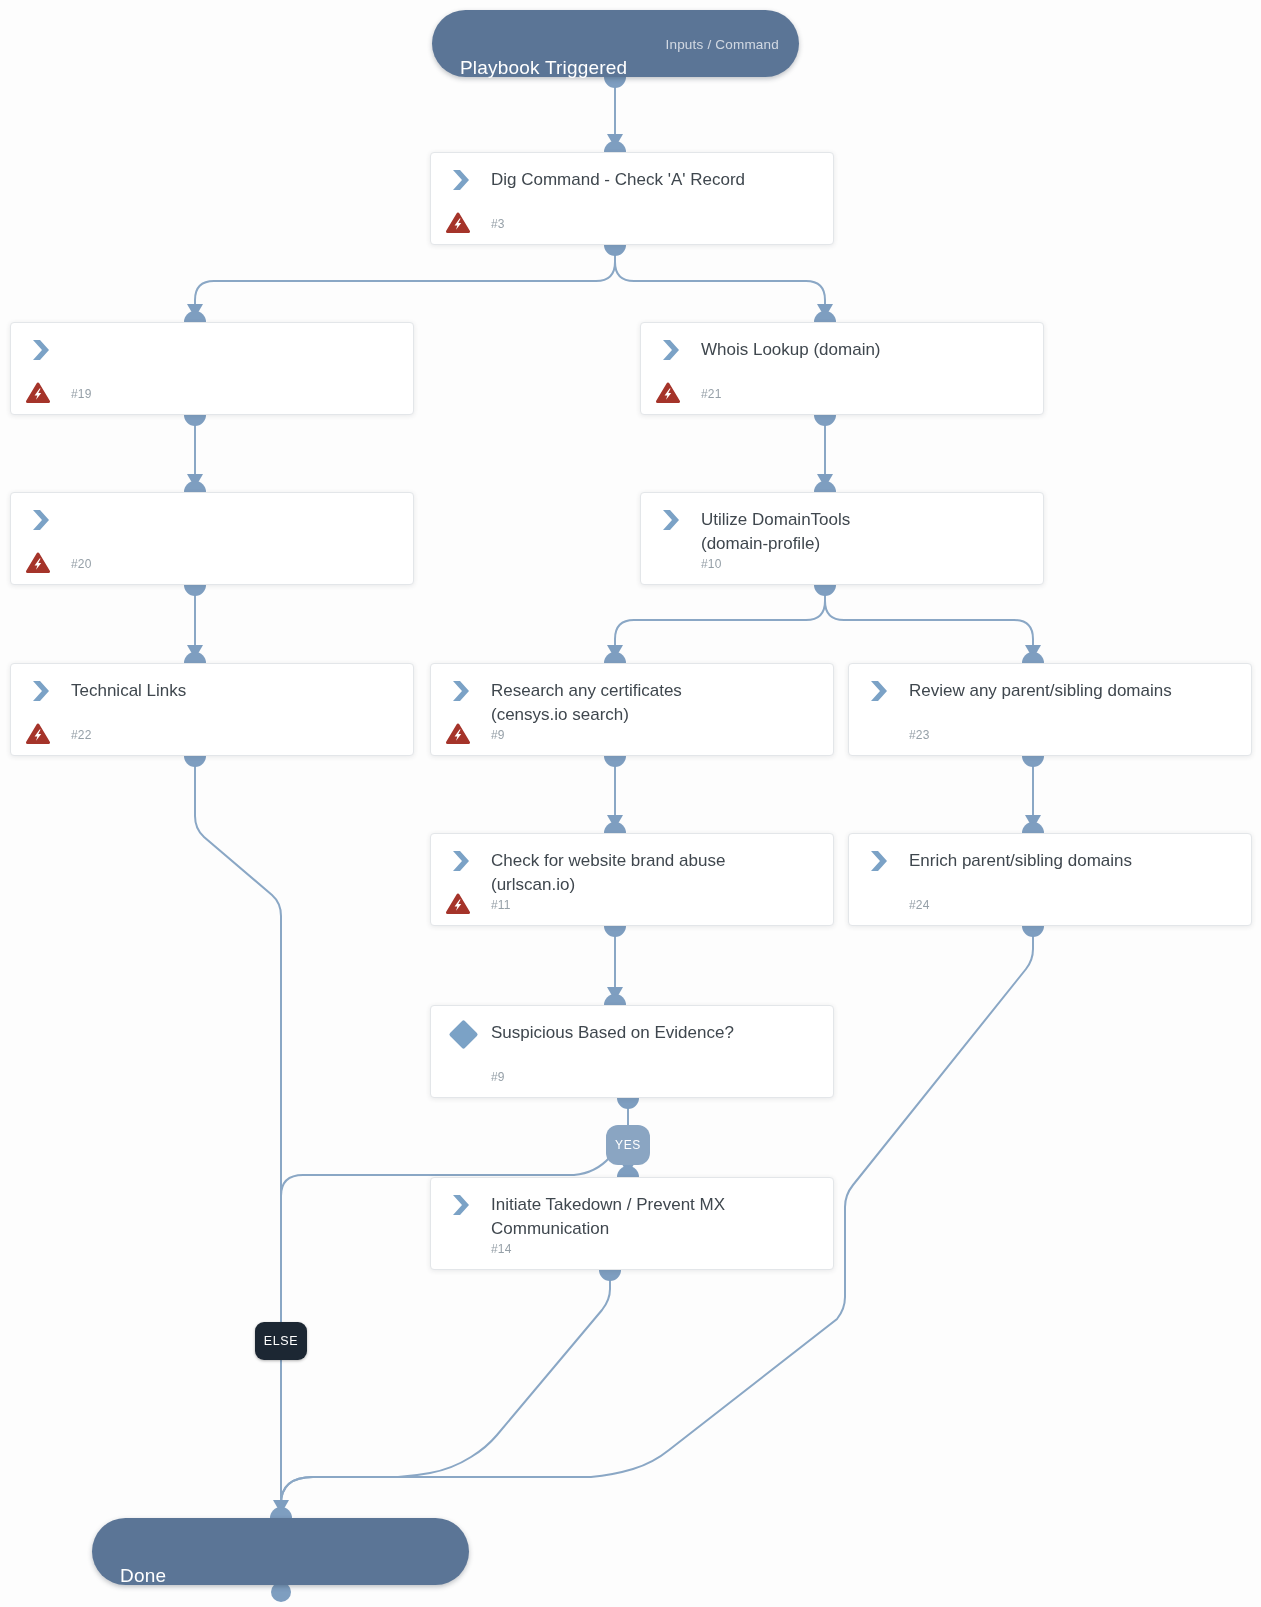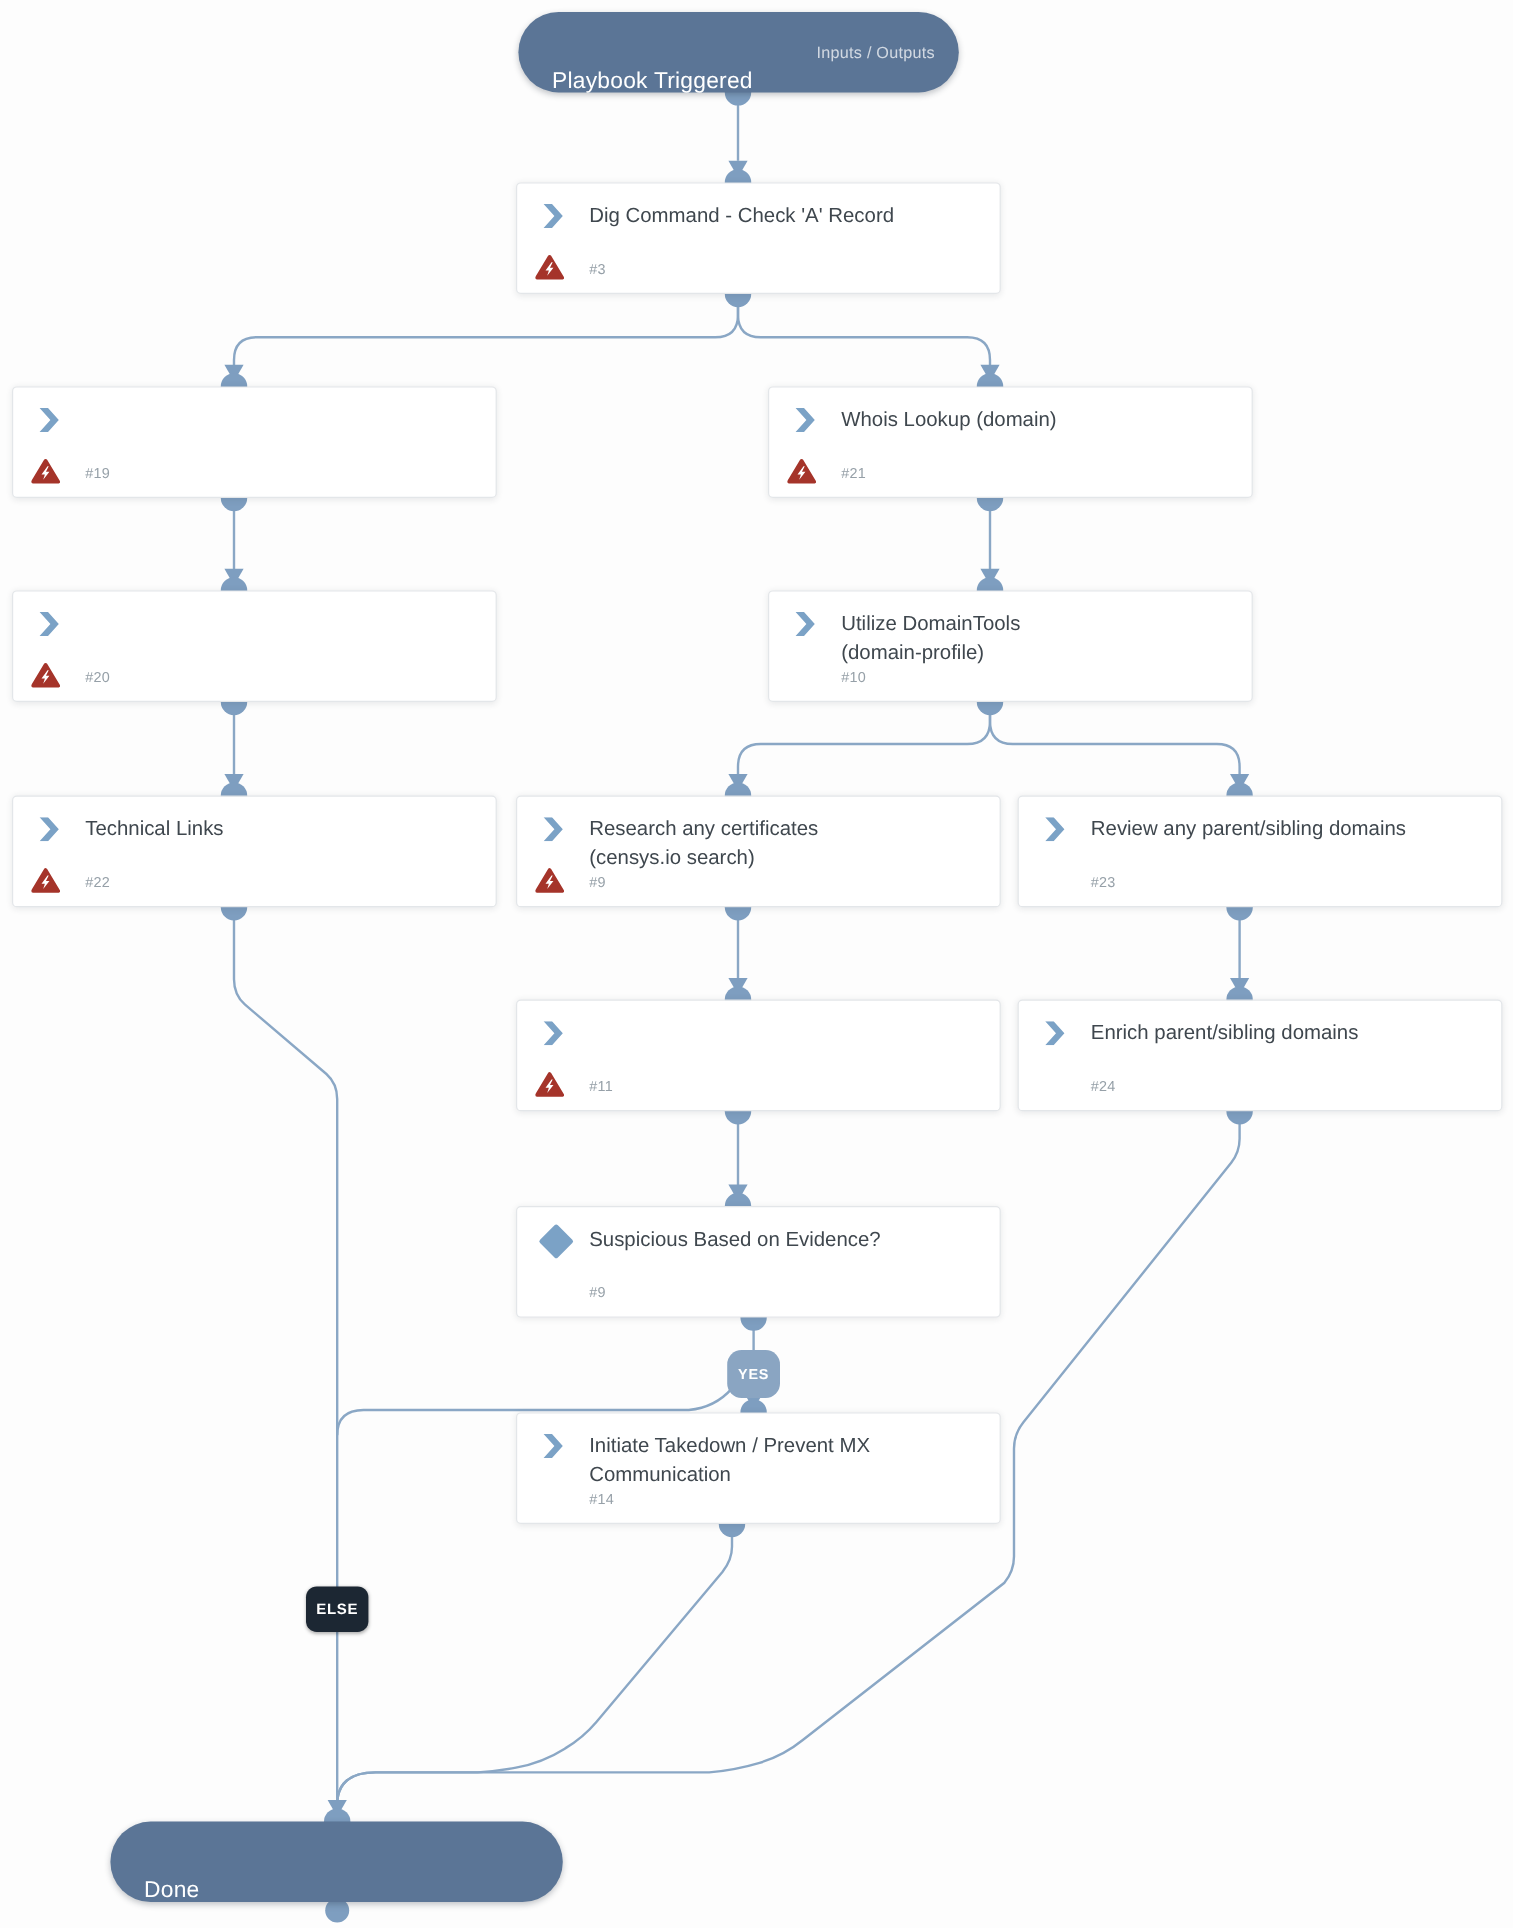--- a/index.html
+++ b/index.html
@@ -36,21 +36,21 @@
   }
   .pill-start{left:432px;top:10px;width:367px;}
   .pill-done{left:92px;top:1518px;width:377px;}
   .pill-label{color:#ffffff;font-size:19px;margin-left:28px;letter-spacing:.2px;margin-top:48px;}
   .pill-sub{
     position:absolute;right:20px;top:50%;transform:translateY(-50%);
     color:rgba(255,255,255,.72);font-size:13.5px;letter-spacing:.2px;
   }
   .branch-label{
     position:absolute;z-index:3;display:flex;align-items:center;justify-content:center;
-    color:#ffffff;letter-spacing:.6px;font-weight:bold;
+    color:#ffffff;letter-spacing:.6px;
   }
   .label-yes{
     left:606px;top:1125px;width:44px;height:40px;border-radius:12px;
     background:#8aa5c2;font-size:12px;
   }
   .label-else{
     left:255px;top:1322px;width:52px;height:38px;border-radius:9px;
     background:#1c2733;font-size:12.5px;box-shadow:0 1px 3px rgba(0,0,0,.3);text-align:center;
   }
 </style>
@@ -120,21 +120,21 @@
       <circle cx="628" cy="1098" r="11"></circle>
     <circle cx="628" cy="1177" r="11"></circle>
       <circle cx="610" cy="1270" r="11"></circle>
     <circle cx="281" cy="1518" r="11"></circle>
     <circle cx="281" cy="1592" r="10"></circle>
   </g>
 </svg>
 
 <div class="pill pill-start">
   <span class="pill-label">Playbook Triggered</span>
-  <span class="pill-sub">Inputs / Outputs</span>
+  <span class="pill-sub">Inputs / Command</span>
 </div>
 
 <div class="pill pill-done">
   <span class="pill-label">Done</span>
 </div>
 
 <div class="node" style="left:430px;top:152px">
   <span class="chev"><svg width="18" height="20" viewBox="0 0 18 20">
         <path d="M1 0 L8 0 L17 10 L8 20 L1 20 L10 10 Z" fill="#7ba2c6"></path>
       </svg></span>
@@ -219,20 +219,22 @@
         <path d="M1 0 L8 0 L17 10 L8 20 L1 20 L10 10 Z" fill="#7ba2c6"></path>
       </svg></span>
   <div class="title">Review any parent/sibling domains</div>
   <span class="num">#23</span>
 </div>
 
 <div class="node" style="left:430px;top:833px">
   <span class="chev"><svg width="18" height="20" viewBox="0 0 18 20">
         <path d="M1 0 L8 0 L17 10 L8 20 L1 20 L10 10 Z" fill="#7ba2c6"></path>
       </svg></span>
+  <div class="title">Check for website brand abuse
+(urlscan.io)</div>
   <span class="warn"><svg width="24" height="22" viewBox="0 0 24 22">
         <path d="M12 2 L22.5 19.5 L1.5 19.5 Z" fill="#a5342a" stroke="#a5342a" stroke-width="3" stroke-linejoin="round"></path>
         <path d="M13.6 6.5 L8.6 13.4 L11.4 13.4 L10 17.8 L15.2 11.1 L12.3 11.1 L14.6 6.5 Z" fill="#ffffff"></path>
       </svg></span>
   <span class="num">#11</span>
 </div>
 
 <div class="node" style="left:848px;top:833px">
   <span class="chev"><svg width="18" height="20" viewBox="0 0 18 20">
         <path d="M1 0 L8 0 L17 10 L8 20 L1 20 L10 10 Z" fill="#7ba2c6"></path>

